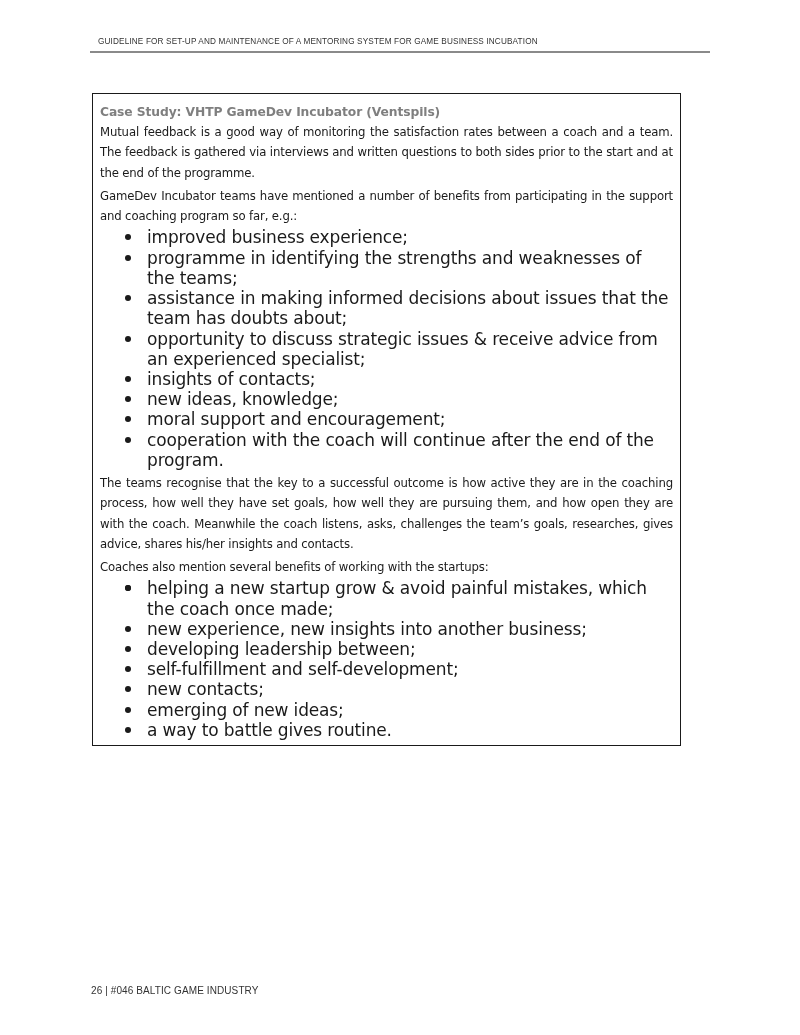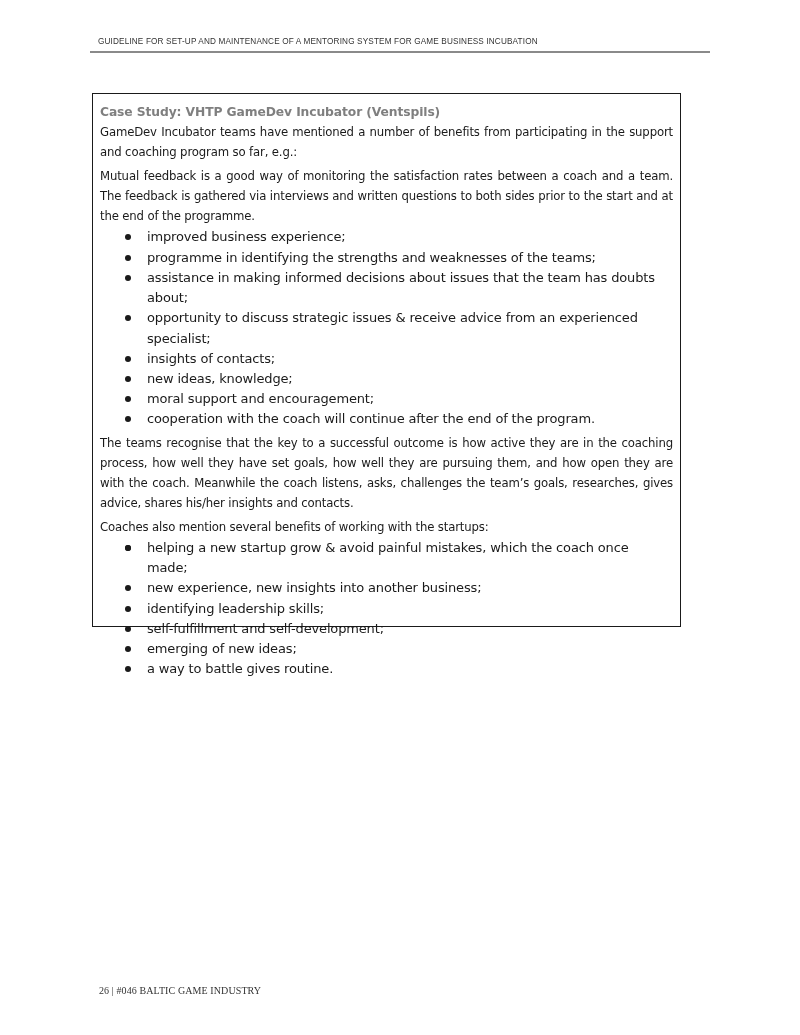--- a/index.html
+++ b/index.html
@@ -7,77 +7,77 @@
     .running-header {
       position: absolute; left: 91px; top: 37px; width: 620px;
       font-family: "Liberation Sans", sans-serif; font-size: 8.2px;
       letter-spacing: 0.15px; color: #333333; margin-left: 7px;
     }
     .header-rule {
       position: absolute; left: 90px; top: 51px; width: 620px; height: 2px;
       background: #8a8a8a;
     }
     .case-box {
-      position: absolute; left: 92px; top: 93px; width: 589px; height: 534px;
+      position: absolute; left: 92px; top: 93px; width: 589px; height: 653px;
       border: 1.5px solid #1a1a1a; box-sizing: border-box;
       padding: 8px 7px 0 7px;
       font-family: "DejaVu Sans", sans-serif; color: #1a1a1a;
     }
     .case-title {
       font-family: "DejaVu Sans", sans-serif; font-weight: bold;
       font-size: 12.3px; color: #7f7f7f; line-height: 20px; margin: 0;
       letter-spacing: -0.1px;
     }
     .para {
       font-size: 11.7px; line-height: 20.3px; margin: 0 0 0 0;
       text-align: justify; letter-spacing: -0.15px;
     }
     .para + .para, .bullets + .para { margin-top: 3px; }
     .bullets { list-style: none; margin: 1px 0 0 0; padding: 0; }
     .bullets li {
-      position: relative; padding-left: 47px; font-size: 13px;
+      position: relative; padding-left: 47px; font-size: 17px;
       line-height: 20.2px; letter-spacing: -0.15px;
     }
     .bullets li .dot {
       position: absolute; left: 25px; top: 7px; width: 6px; height: 6px;
       border-radius: 50%; background: #1a1a1a;
     }
     .footer {
       position: absolute; left: 91px; top: 985px;
-      font-family: Liberation Serif, serif; font-size: 10px; color: #333;
+      font-family: Liberation Sans, sans-serif; font-size: 10px; color: #333;
       letter-spacing: 0.1px;
-      margin-left: 8px;
     }
   </style>
 </head>
 <body>
 
 <div class="running-header">GUIDELINE FOR SET-UP AND MAINTENANCE OF A MENTORING SYSTEM FOR GAME BUSINESS INCUBATION</div>
 <div class="header-rule"></div>
 
 <div class="case-box">
   <p class="case-title">Case Study: VHTP GameDev Incubator (Ventspils)</p>
+  <p class="para">Mutual feedback is a good way of monitoring the satisfaction rates between a coach and a team. The feedback is gathered via interviews and written questions to both sides prior to the start and at the end of the programme.</p>
   <p class="para">GameDev Incubator teams have mentioned a number of benefits from participating in the support and coaching program so far, e.g.:</p>
-  <p class="para">Mutual feedback is a good way of monitoring the satisfaction rates between a coach and a team. The feedback is gathered via interviews and written questions to both sides prior to the start and at the end of the programme.</p>
   <ul class="bullets">
     <li><span class="dot"></span><span>improved business experience;</span></li>
     <li><span class="dot"></span><span>programme in identifying the strengths and weaknesses of the teams;</span></li>
     <li><span class="dot"></span><span>assistance in making informed decisions about issues that the team has doubts about;</span></li>
     <li><span class="dot"></span><span>opportunity to discuss strategic issues &amp; receive advice from an experienced specialist;</span></li>
     <li><span class="dot"></span><span>insights of contacts;</span></li>
     <li><span class="dot"></span><span>new ideas, knowledge;</span></li>
     <li><span class="dot"></span><span>moral support and encouragement;</span></li>
     <li><span class="dot"></span><span>cooperation with the coach will continue after the end of the program.</span></li>
   </ul>
   <p class="para">The teams recognise that the key to a successful outcome is how active they are in the coaching process, how well they have set goals, how well they are pursuing them, and how open they are with the coach. Meanwhile the coach listens, asks, challenges the team’s goals, researches, gives advice, shares his/her insights and contacts.</p>
   <p class="para">Coaches also mention several benefits of working with the startups:</p>
   <ul class="bullets">
     <li><span class="dot"></span></li>
     <li><span class="dot"></span><span>helping a new startup grow &amp; avoid painful mistakes, which the coach once made;</span></li>
     <li><span class="dot"></span><span>new experience, new insights into another business;</span></li>
-    <li><span class="dot"></span><span>identifying leadership skills;</span></li>
+    <li><span class="dot"></span><span>developing leadership between;</span></li>
     <li><span class="dot"></span><span>self-fulfillment and self-development;</span></li>
+    <li><span class="dot"></span><span>new contacts;</span></li>
     <li><span class="dot"></span><span>emerging of new ideas;</span></li>
     <li><span class="dot"></span><span>a way to battle gives routine.</span></li>
   </ul>
 </div>
 
 <div class="footer">26 | #046 BALTIC GAME INDUSTRY</div>
 
 </body></html>

